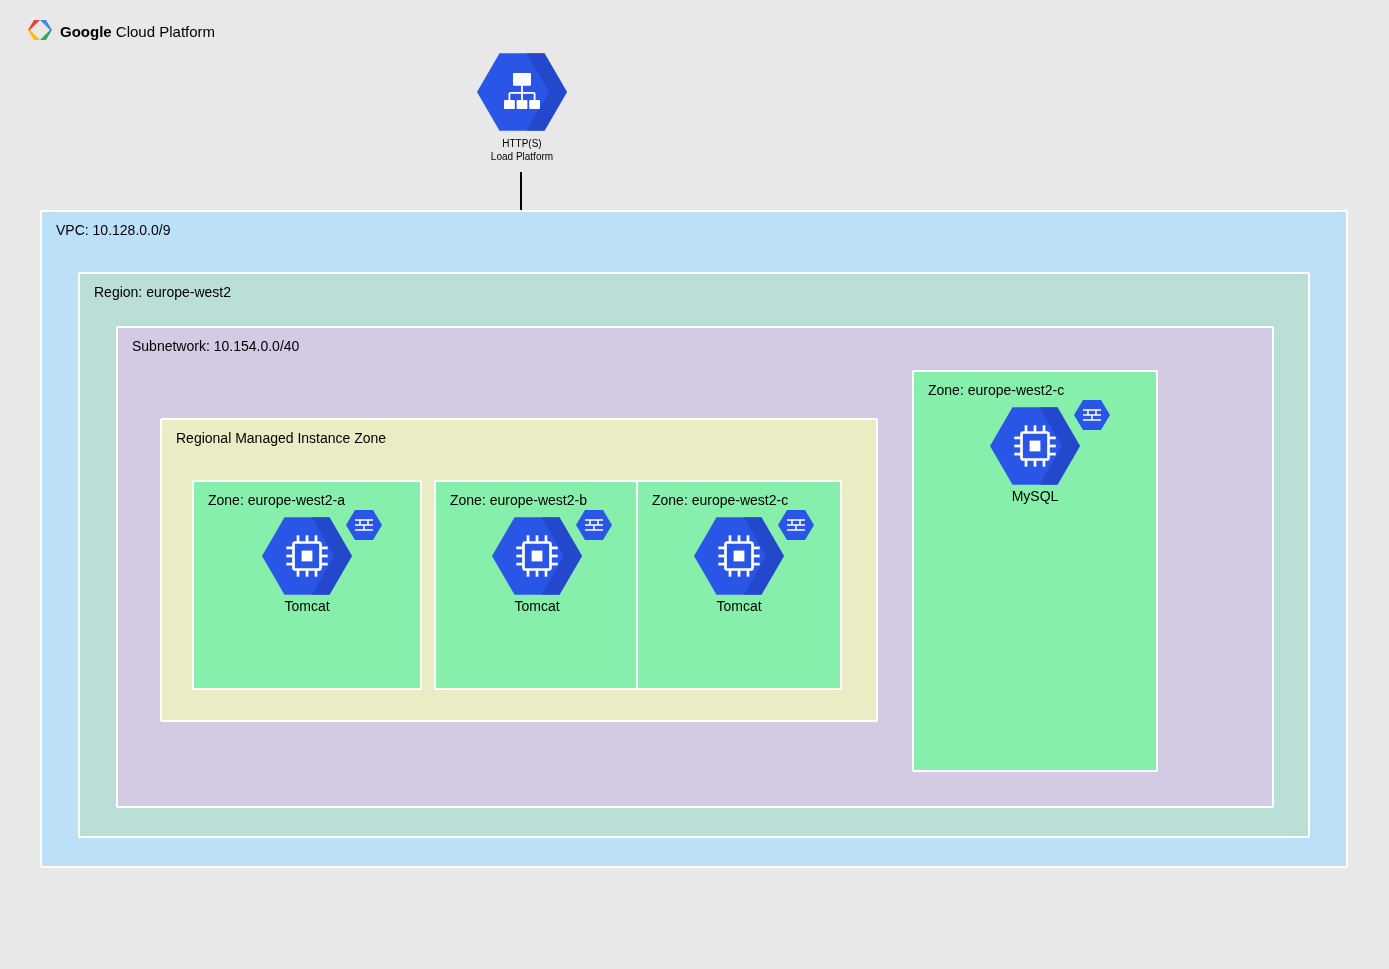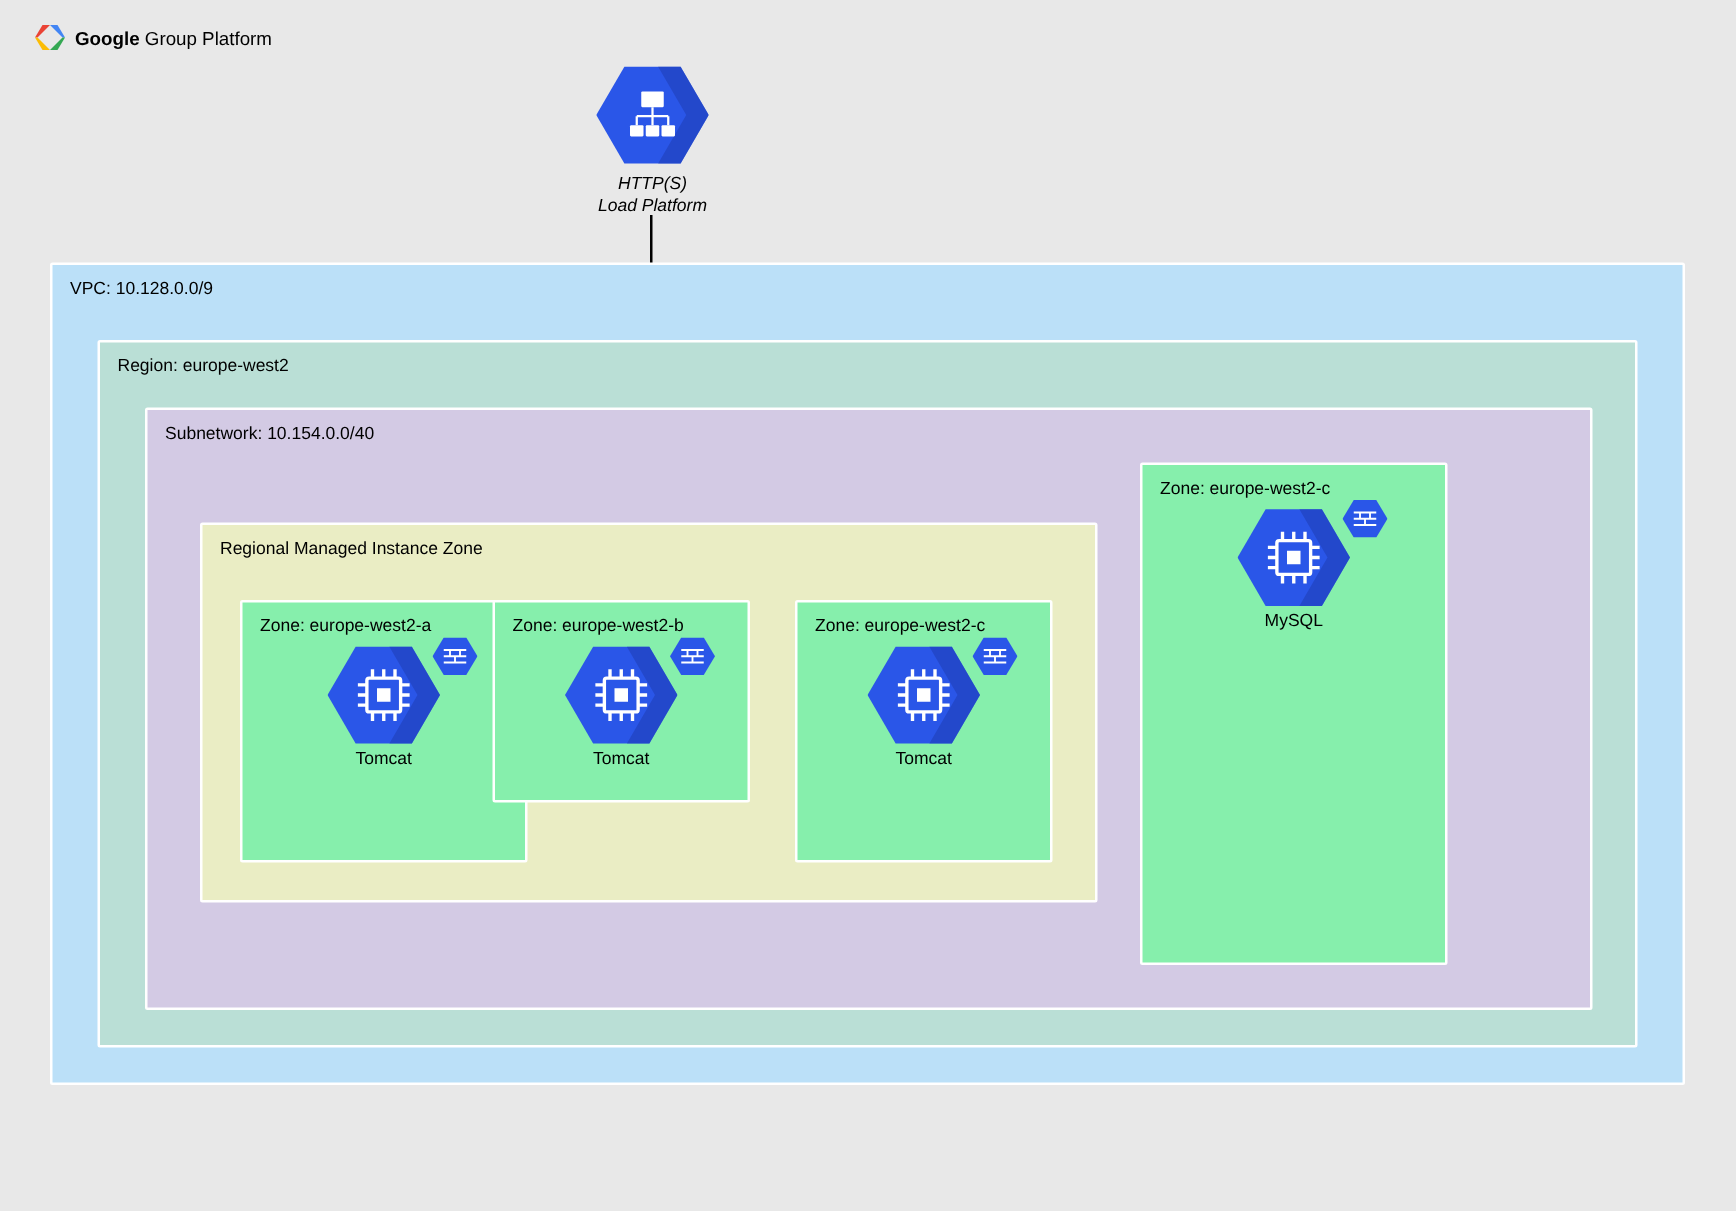--- a/index.html
+++ b/index.html
@@ -26,39 +26,39 @@
   .gcp-header .title { font-size: 15px; }
   .gcp-header .title b { font-weight: 700; }
   .lb {
     position: absolute;
     left: 450px;
     top: 52px;
     width: 144px;
     text-align: center;
   }
   .lb .hex-wrap { width: 90px; height: 80px; margin: 0 auto 6px; }
-  .lb .lbl { line-height: 1.25; font-size: 14px; font-style: italic; }
+  .lb .lbl { line-height: 1.25; font-size: 10px; }
   .box {
     position: absolute;
     border: 2px solid #fff;
     border-radius: 2px;
   }
   .box > .label {
     padding: 10px 25px 0 14px;
     font-size: 14px;
   }
   .vpc     { left: 40px;  top: 210px; width: 1308px; height: 658px; background: #bbe0f8; }
   .region  { left: 78px;  top: 272px; width: 1232px; height: 566px; background: #badfd6; }
   .subnet  { left: 116px; top: 326px; width: 1158px; height: 482px; background: #d3cae4; }
   .mig     { left: 160px; top: 418px; width: 718px;  height: 304px; background: #eaedc4; }
   .zone-a, .zone-b, .zone-c, .zone-db {
     background: #86efac;
   }
   .zone-a  { left: 192px; top: 480px; width: 230px; height: 210px; }
-  .zone-b  { left: 394px; top: 480px; width: 206px; height: 162px; }
+  .zone-b  { left: 434px; top: 480px; width: 206px; height: 210px; }
   .zone-c  { left: 636px; top: 480px; width: 206px; height: 210px; }
   .zone-db { left: 912px; top: 370px; width: 246px; height: 402px; }
 
   .compute {
     position: relative;
     margin: 8px auto 0;
     width: 140px;
     text-align: center;
   }
   .compute .hex-wrap { width: 90px; height: 80px; margin: 0 auto; position: relative; }
@@ -163,21 +163,21 @@
 
 <div class="canvas">
 
   <div class="gcp-header">
     <span>
       <svg width="24" height="20" viewBox="0 0 24 20">
           <use href="#gcp-logo"></use>
         </svg>
     </span>
     <span class="title">
-      <b>Google</b><span> Group Platform</span>
+      <b>Google</b><span> Cloud Platform</span>
     </span>
   </div>
 
   <div class="lb">
     <div class="hex-wrap">
       <svg viewBox="0 0 100 86">
           <use href="#lb-hex"></use>
         </svg>
     </div>
     <div class="lbl">

